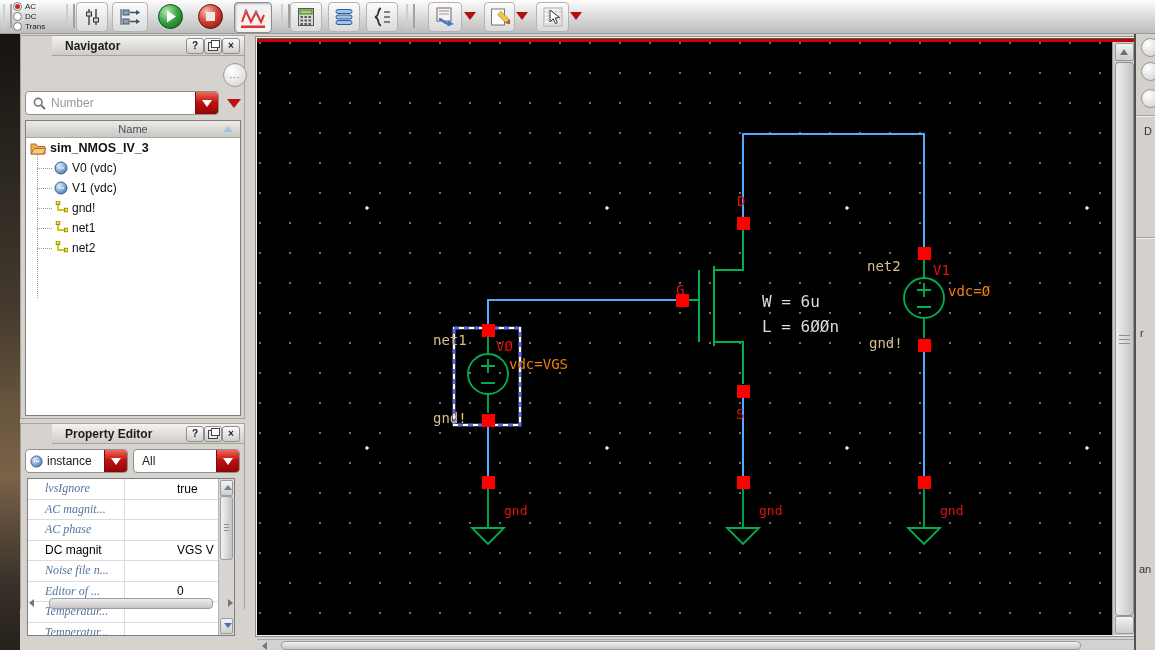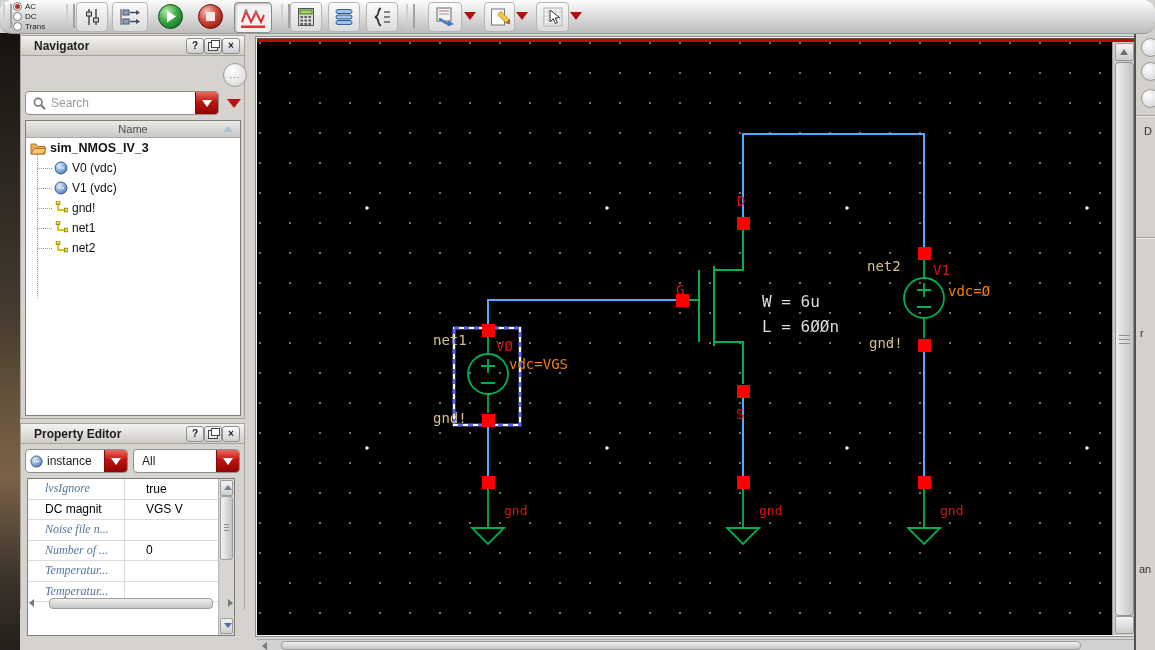--- a/index.html
+++ b/index.html
@@ -2,39 +2,39 @@
 <html><head>
 <meta charset="utf-8">
 <style>
   html,body{margin:0;padding:0;background:#888;}
   .app{position:relative;width:1155px;height:650px;background:#d6d3ce;overflow:hidden;
        font-family:"Liberation Sans",sans-serif;-webkit-font-smoothing:antialiased;}
 
   
   .toolbar{position:absolute;left:0;top:0;width:1155px;height:33px;
            background:linear-gradient(#fdfdfd,#e2e2e2 40%,#c6c6c6 85%,#bdbdbd);
-           border-bottom:1px solid #9a9a9a;z-index:5;border-radius:12px;}
+           border-bottom:1px solid #9a9a9a;z-index:5;}
   .grip{position:absolute;top:4px;height:24px;width:5px;
         border-left:2px solid #cfcfcf;border-right:2px solid #a2a2a2;}
   .sim-radios{position:absolute;left:13px;top:1px;font-size:8px;color:#222;}
   .sradio{display:flex;align-items:center;height:10px;gap:3px;cursor:default;}
   .rdot{width:7px;height:7px;border-radius:50%;border:1px solid #777;background:#fff;position:relative;}
   .rdot.on:after{content:"";position:absolute;left:1px;top:1px;width:5px;height:5px;border-radius:50%;background:#c22a18;}
   .tbtn{position:absolute;top:2px;height:28px;border:1px solid #b5b5b5;border-radius:4px;
         background:linear-gradient(#fbfbfb,#dadada);display:flex;align-items:center;justify-content:center;}
   .tbtn.active{background:#f2f2f2;border:1px solid #8a8a8a;box-shadow:inset 1px 1px 2px rgba(0,0,0,.25);}
   .dropArrow{position:absolute;top:12px;width:0;height:0;border-left:6px solid transparent;
              border-right:6px solid transparent;border-top:8px solid #b40f0f;}
 
   
   .desk{position:absolute;left:0;top:33px;width:20px;height:617px;
         background:linear-gradient(#16130f,#2e2922 25%,#453a2e 45%,#6a573f 62%,#7a6248 72%,#3c342b 88%,#24201b);}
 
   
-  .panel{position:absolute;left:20px;width:225px;background:#d6d3ce;border:1px solid #a8a49d;box-sizing:border-box;}
+  .panel{position:absolute;left:20px;width:225px;background:#d6d3ce;border:1px solid #a8a49d;box-sizing:border-box;padding-left:31px;}
   .ptitle{height:19px;background:linear-gradient(#f4f3f1,#cfccc6);border-bottom:1px solid #a8a49d;
           display:flex;align-items:center;font-weight:bold;font-size:12px;color:#1d1d1d;padding-left:13px;position:relative;}
   .tbx{position:absolute;top:2px;width:16px;height:14px;border:1px solid #8f8f8f;border-radius:3px;
        background:linear-gradient(#fcfcfc,#cfcfcf);font-size:10px;font-weight:bold;color:#222;
        display:flex;align-items:center;justify-content:center;line-height:1;}
   .float-ic{position:relative;width:8px;height:7px;border:1px solid #444;background:#eee;}
   .float-ic:after{content:"";position:absolute;left:2px;top:-3px;width:7px;height:6px;border:1px solid #444;background:#fff;}
   .field{position:absolute;background:#fff;border:1px solid #8f8f8f;border-radius:4px;height:24px;
          display:flex;align-items:center;box-sizing:border-box;overflow:hidden;}
   .redseg{position:absolute;right:0;top:0;bottom:0;width:22px;
@@ -57,21 +57,21 @@
   .selband{position:absolute;left:24px;right:2px;top:0;bottom:0;background:#8a8a8a;}
   .trow > *{position:relative;}
   .expander{width:9px;height:9px;border:1px solid #777;background:#fff;position:relative;flex:none;}
   .expander:before{content:"";position:absolute;left:1px;top:3.5px;width:5px;height:1px;background:#333;}
   .expander:after{content:"";position:absolute;left:3.5px;top:1px;width:1px;height:5px;background:#333;}
   .guide{position:absolute;border-left:1px dotted #9a9a9a;width:0;}
   .stub{position:absolute;border-top:1px dotted #9a9a9a;height:0;}
 
   
   .ptable{position:absolute;left:6px;top:54px;width:208px;height:158px;background:#fff;border:1px solid #7d7d7d;box-sizing:border-box;overflow:hidden;}
-  .prow{display:flex;height:20.5px;border-bottom:1px solid #dcdcdc;font-size:12px;box-sizing:border-box;}
+  .prow{display:flex;height:20.5px;border-bottom:1px solid #dcdcdc;font-size:12px;box-sizing:border-box;gap:31px;}
   .pname{width:97px;padding-left:17px;border-right:1px solid #dcdcdc;display:flex;align-items:center;
          font-family:"Liberation Serif",serif;font-style:italic;color:#53759d;box-sizing:border-box;}
   .pname.plain{font-family:"Liberation Sans",sans-serif;font-style:normal;color:#000;}
   .pval{flex:1;padding-left:21px;display:flex;align-items:center;color:#000;}
   .pscroll{position:absolute;right:0;top:0;bottom:0;width:15px;background:#d7d5d1;border-left:1px solid #b5b5b5;}
   .sbtn{position:absolute;left:1px;right:1px;height:14px;background:linear-gradient(#f2f2f2,#cfcfcf);border:1px solid #9d9d9d;border-radius:2px;}
   .tri-up{position:absolute;left:3px;top:4px;width:0;height:0;border-left:4px solid transparent;border-right:4px solid transparent;border-bottom:5px solid #77808f;}
   .tri-dn{position:absolute;left:3px;top:4px;width:0;height:0;border-left:4px solid transparent;border-right:4px solid transparent;border-top:5px solid #4a6fae;}
   .thumbv{position:absolute;left:1px;right:1px;background:linear-gradient(90deg,#f4f4f4,#c2c2c2);border:1px solid #9d9d9d;border-radius:3px;}
   .gripmark{position:absolute;left:3px;right:3px;height:1px;background:#8f8f8f;}
@@ -276,21 +276,21 @@
 
     <div class="circbtn" style="left:202px;top:27px">
       <span>...</span>
     </div>
 
     <div class="field" style="left:4px;top:55px;width:194px">
       <svg width="13" height="13" viewBox="0 0 13 13" style="margin:0 5px 0 7px">
         <circle cx="5.2" cy="5.2" r="3.8" fill="none" stroke="#777" stroke-width="1.6"></circle>
         <line x1="8.2" y1="8.2" x2="12" y2="12" stroke="#777" stroke-width="2"></line>
       </svg>
-      <span style="font-size:12px;color:#9a9a9a">Search</span>
+      <span style="font-size:12px;color:#9a9a9a">Number</span>
       <span class="redseg"></span>
     </div>
     <span class="vmini" style="position:absolute;left:206px;top:63px"></span>
 
     <div class="treebox">
       <div class="theader">
         <span>Name</span>
         <span class="sortup"></span>
       </div>
 
@@ -392,29 +392,37 @@
       <span class="redseg"></span>
     </div>
 
     <div class="ptable">
       <div style="margin-right:15px">
         <div class="prow">
             <div class="pname">lvsIgnore</div>
             <div class="pval">true</div>
           </div>
         <div class="prow">
+            <div class="pname">AC magnit...</div>
+            <div class="pval"></div>
+          </div>
+        <div class="prow">
+            <div class="pname">AC phase</div>
+            <div class="pval"></div>
+          </div>
+        <div class="prow">
             <div class="pname plain">DC magnit</div>
             <div class="pval">VGS V</div>
           </div>
         <div class="prow">
             <div class="pname">Noise file n...</div>
             <div class="pval"></div>
           </div>
         <div class="prow">
-            <div class="pname">Number of ...</div>
+            <div class="pname">Editor of ...</div>
             <div class="pval">0</div>
           </div>
         <div class="prow">
             <div class="pname">Temperatur...</div>
             <div class="pval"></div>
           </div>
         <div class="prow">
             <div class="pname">Temperatur...</div>
             <div class="pval"></div>
           </div>

